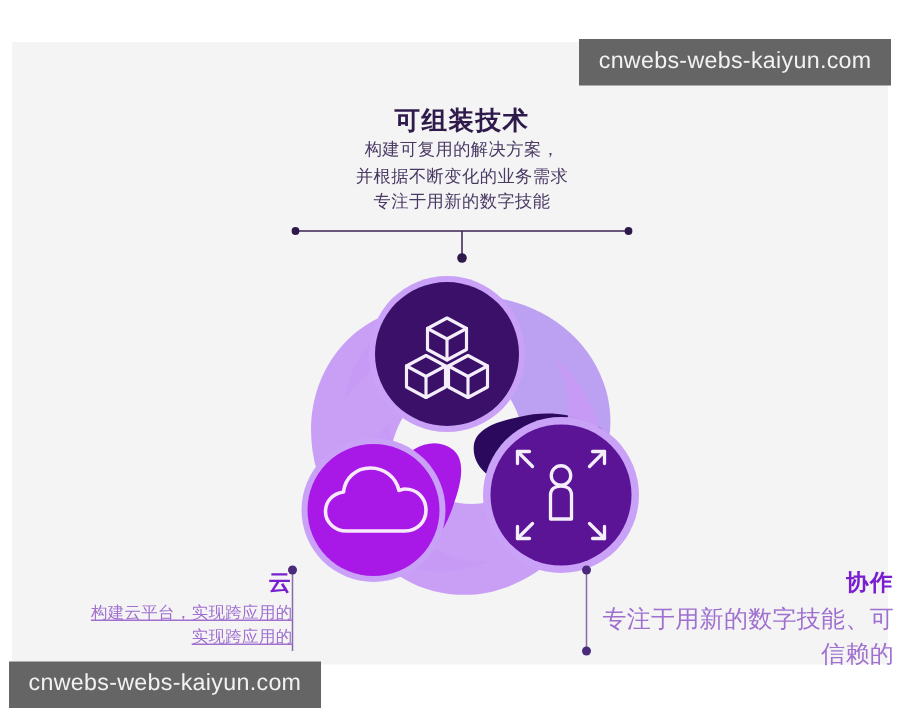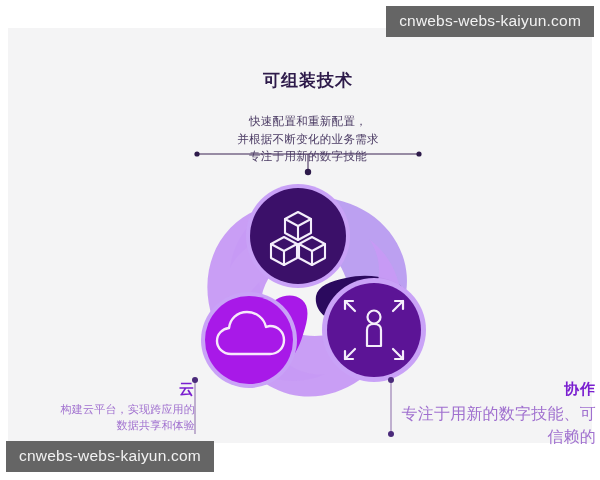--- a/index.html
+++ b/index.html
@@ -28,20 +28,21 @@
   
   .watermark {
     position: absolute;
     background: #656565;
     color: #f2f2f2;
     font-size: 15.5px;
     letter-spacing: 0.2px;
     padding: 6px 13px 7px 13px;
     white-space: nowrap;
     font-family: "Liberation Sans", "DejaVu Sans", sans-serif;
+    margin-top: 20px;
   }
   #watermark-top {
     right: 6px;
     top: 6px;
   }
   #watermark-bottom {
     left: 6px;
     bottom: 8px;
   }
 
@@ -63,21 +64,21 @@
     position: absolute;
     left: 150px;
     top: 42px;
     width: 300px;
     text-align: center;
   }
   #callout-composable .callout-title {
     font-size: 17px;
     color: #2d1a4a;
     letter-spacing: 1px;
-    margin-bottom: 22px;
+    margin-bottom: 1px;
   }
   #callout-composable .callout-body {
     font-size: 11.5px;
     color: #4a3a63;
     letter-spacing: 0.3px;
     line-height: 1.52;
   }
 
   
   #callout-cloud {
@@ -89,20 +90,21 @@
   }
   #callout-cloud .callout-title {
     font-size: 15px;
     letter-spacing: 1px;
     color: #7a1fd0;
   }
   #callout-cloud .callout-body {
     font-size: 11px;
     color: #a070cf;
     letter-spacing: 0.2px;
+    text-decoration: underline;
   }
 
   
   #callout-collaboration {
     position: absolute;
     left: 393px;
     top: 352px;
     width: 195px;
     text-align: right;
   }
@@ -302,31 +304,31 @@
 
   <svg id="leader-collaboration" viewBox="0 0 10 62" aria-hidden="true">
     <line x1="5" y1="4" x2="5" y2="58" stroke="#8a6ba8" stroke-width="1"></line>
     <circle cx="5" cy="4" r="3" fill="#4a2a7a"></circle>
     <circle cx="5" cy="58" r="3" fill="#4a2a7a"></circle>
   </svg>
 
   <div id="callout-composable">
     <div class="callout-title">可组装技术</div>
     <div class="callout-body">
-      <div>快速配置和重新配置，</div>
+      <div>构建可复用的解决方案，</div>
       <div>并根据不断变化的业务需求</div>
       <div>专注于用新的数字技能</div>
     </div>
   </div>
 
   <div id="callout-cloud">
     <div class="callout-title">云</div>
     <div class="callout-body">
       <div>构建云平台，实现跨应用的</div>
-      <div>数据共享和体验</div>
+      <div>实现跨应用的</div>
     </div>
   </div>
 
   <div id="callout-collaboration">
     <div class="callout-title">协作</div>
     <div class="callout-body">
       <div>专注于用新的数字技能、可信赖的</div>
     </div>
   </div>
 

